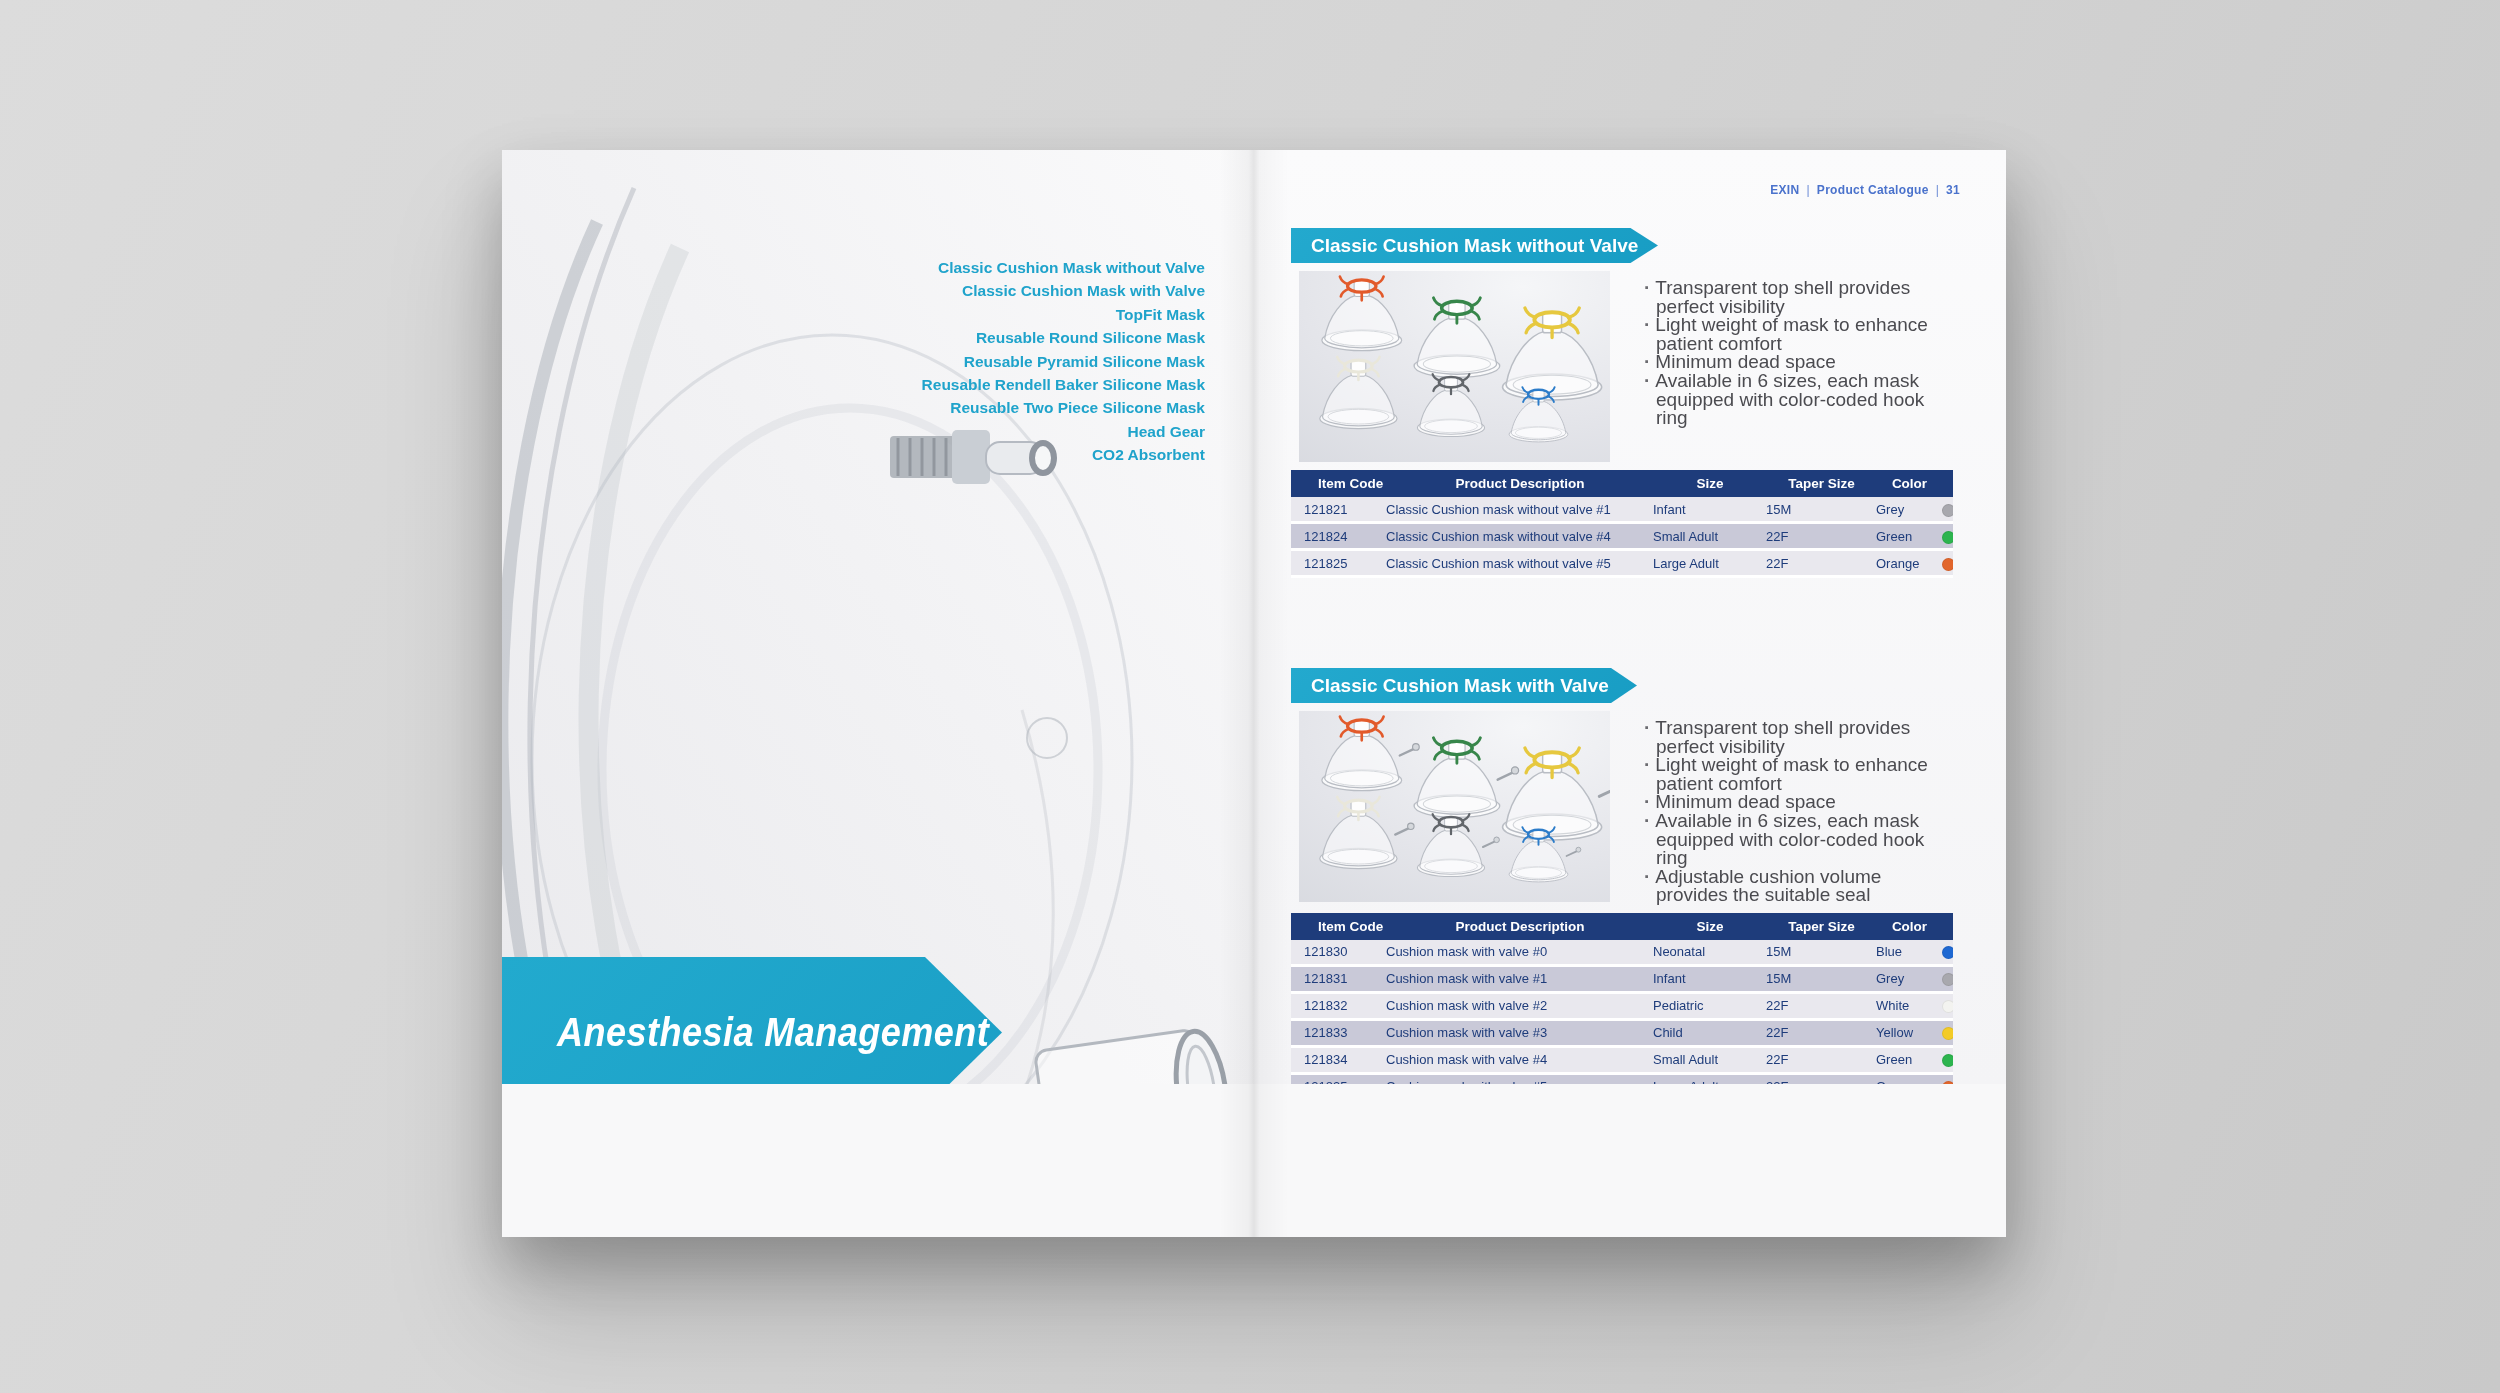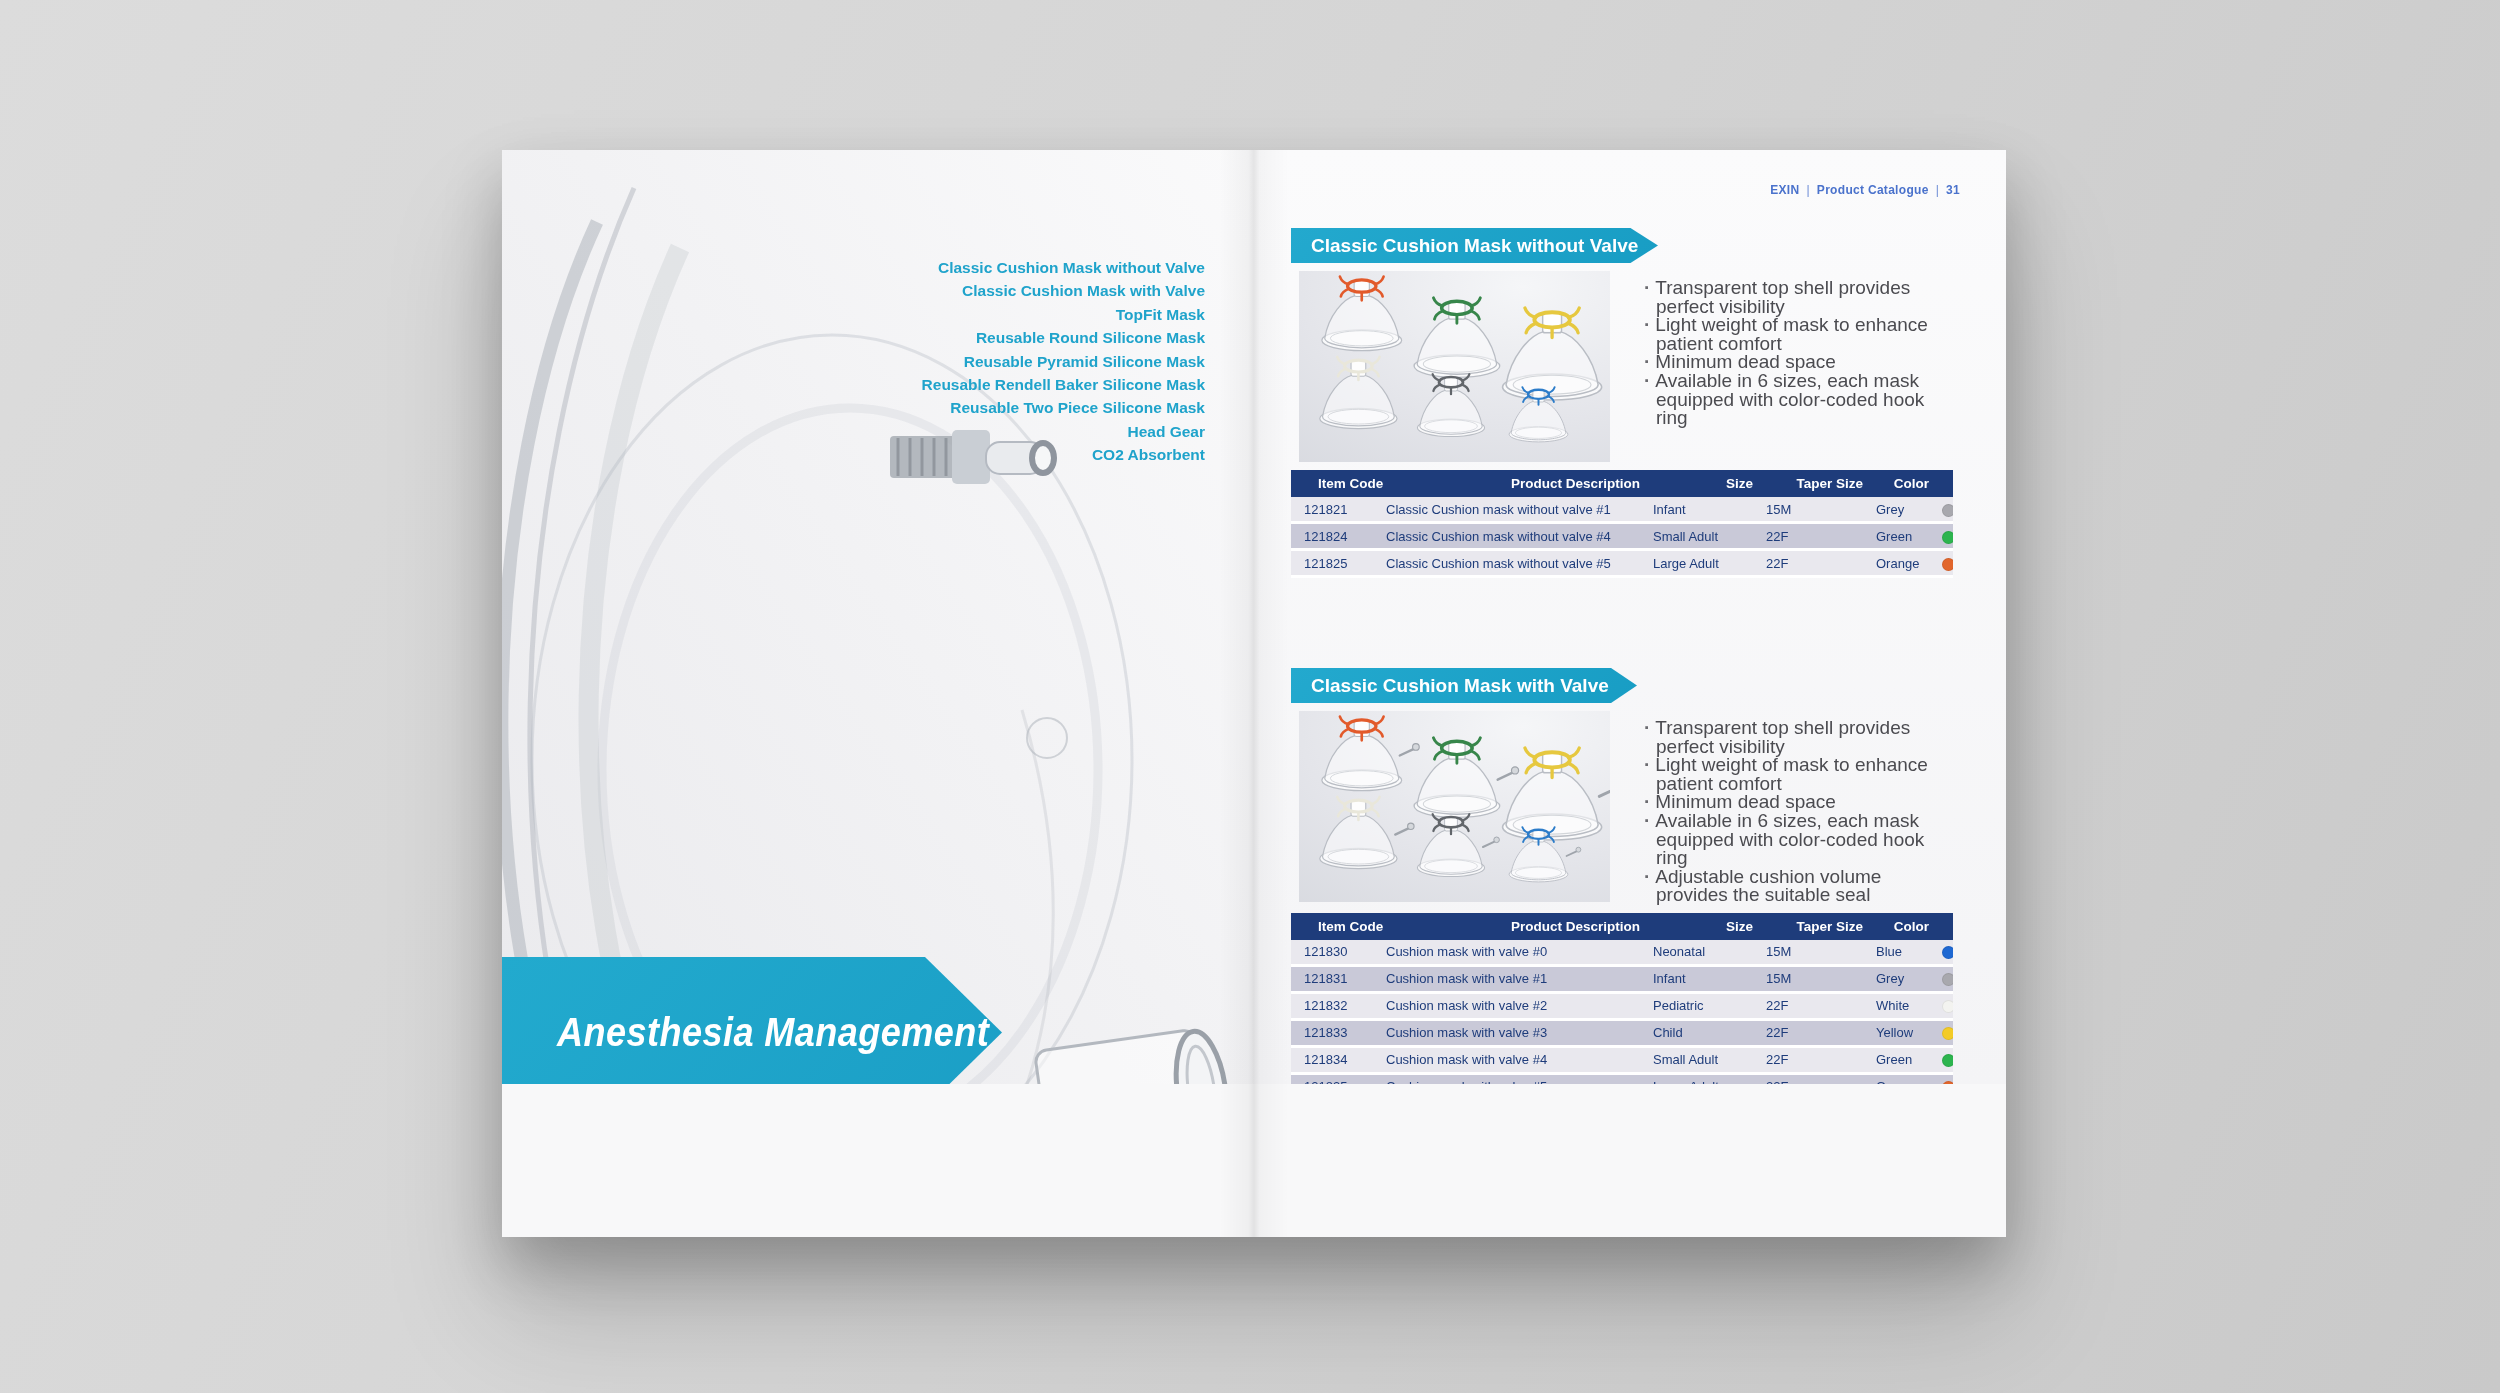--- a/index.html
+++ b/index.html
@@ -69,21 +69,21 @@
   .features { list-style:none; margin-left:34px; padding-top:8px; width:300px; }
   .features li {
     font-size:19px; line-height:18.6px; color:#4b4b50;
     padding-left:12px; text-indent:-12px;
   }
   .features .bullet { color:#6b6b70; font-weight:bold; margin-right:5px; }
 
   .product-table { width:662px; border-collapse:separate; border-spacing:0; margin-top:8px; table-layout:fixed; }
   .product-table th {
     background:#1e3c7b; color:#ffffff; font-size:13.5px; font-weight:bold;
-    height:27px; text-align:right; padding-left:27px; white-space:nowrap;
+    height:27px; text-align:center; padding-left:27px; white-space:nowrap;
   }
   .product-table td {
     font-size:13px; color:#1e3c7b; height:27px; padding-left:13px;
     border-bottom:3px solid #ffffff; white-space:nowrap; overflow:hidden;
   }
   .product-table tbody tr:nth-child(odd)  td { background:#e9e8ee; }
   .product-table tbody tr:nth-child(even) td { background:#c9c9d8; }
   .dot {
     display:inline-block; width:13px; height:13px; border-radius:50%;
     vertical-align:middle; box-shadow:inset 0 0 0 1px rgba(0,0,0,0.08);

